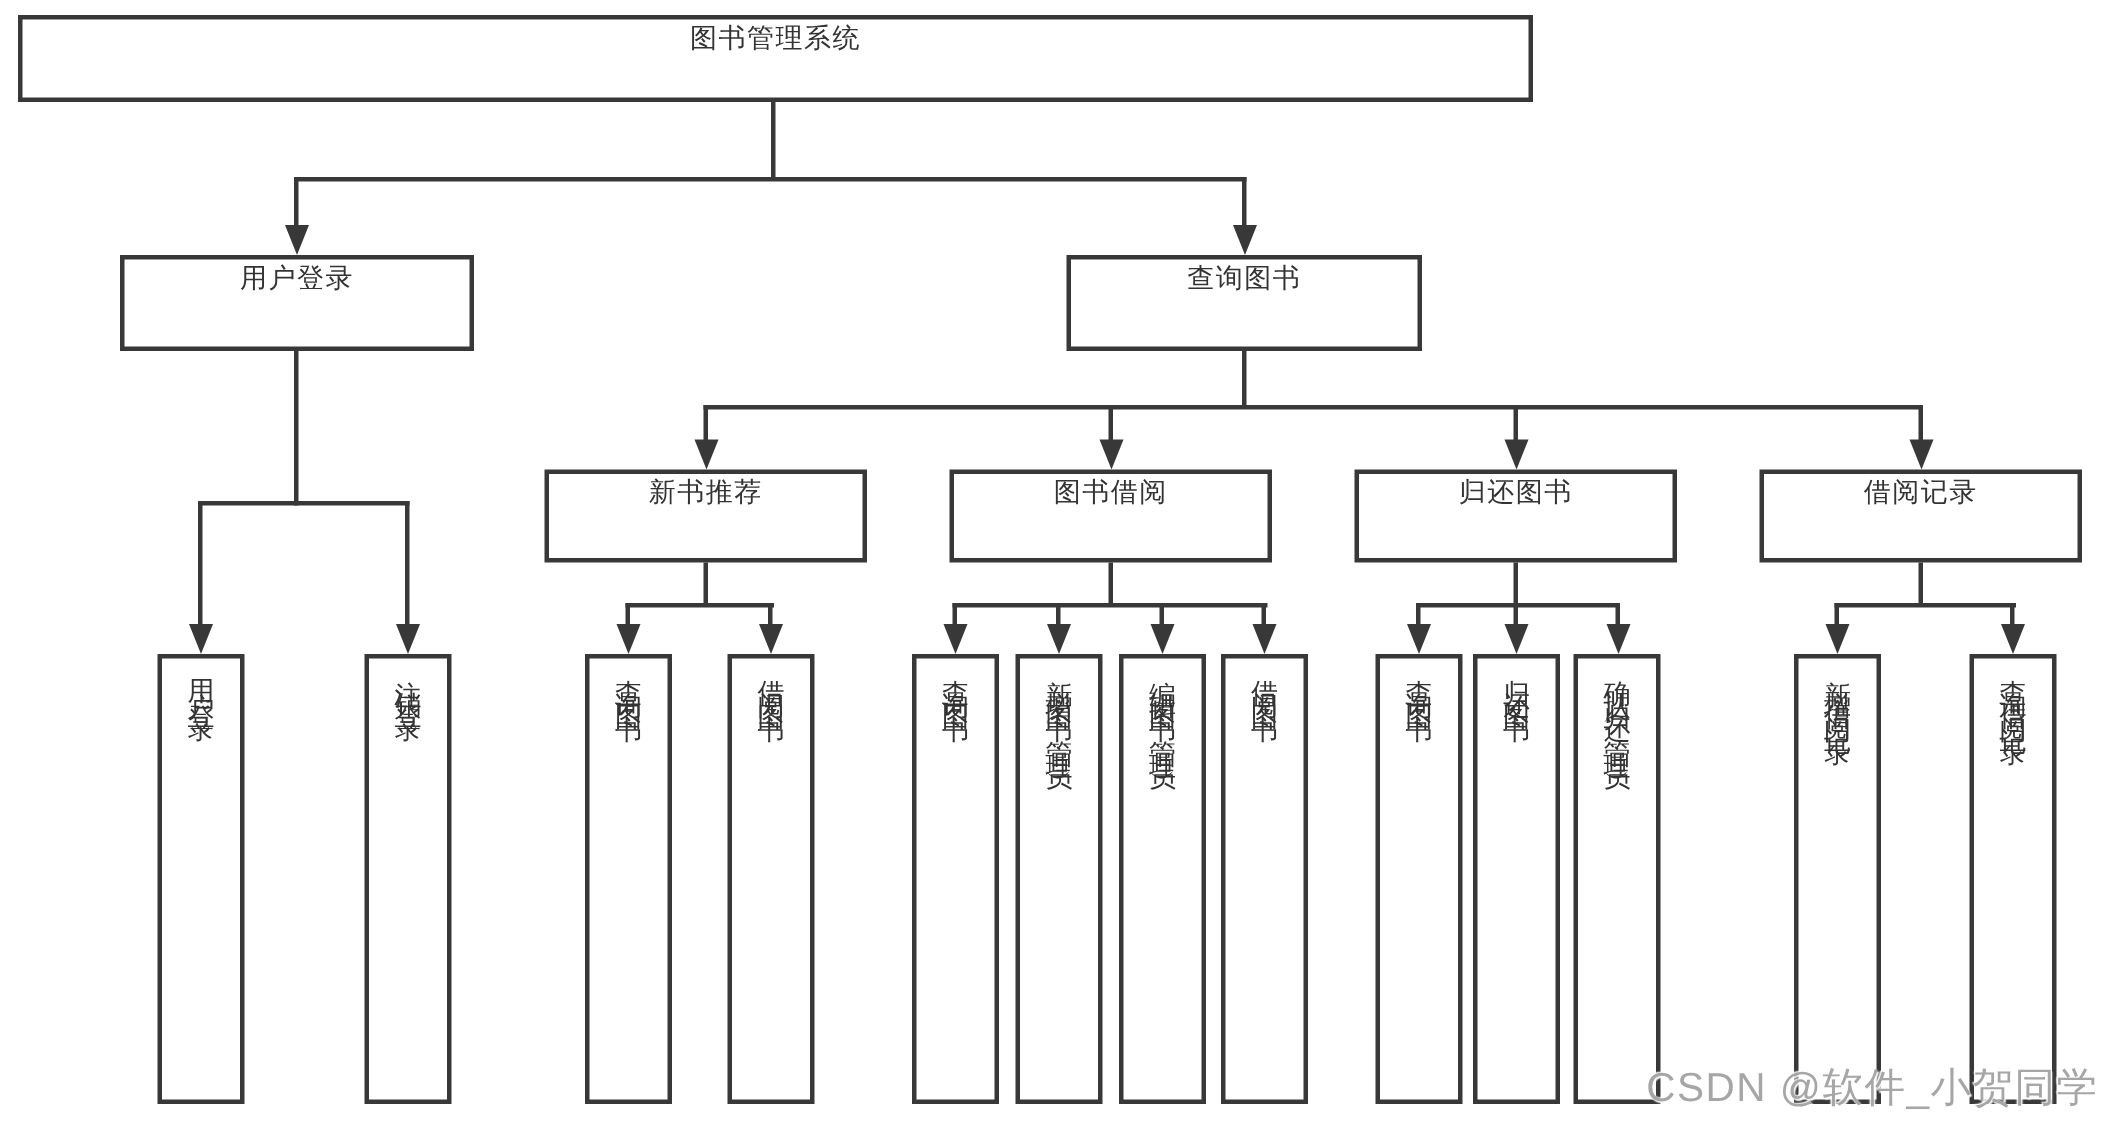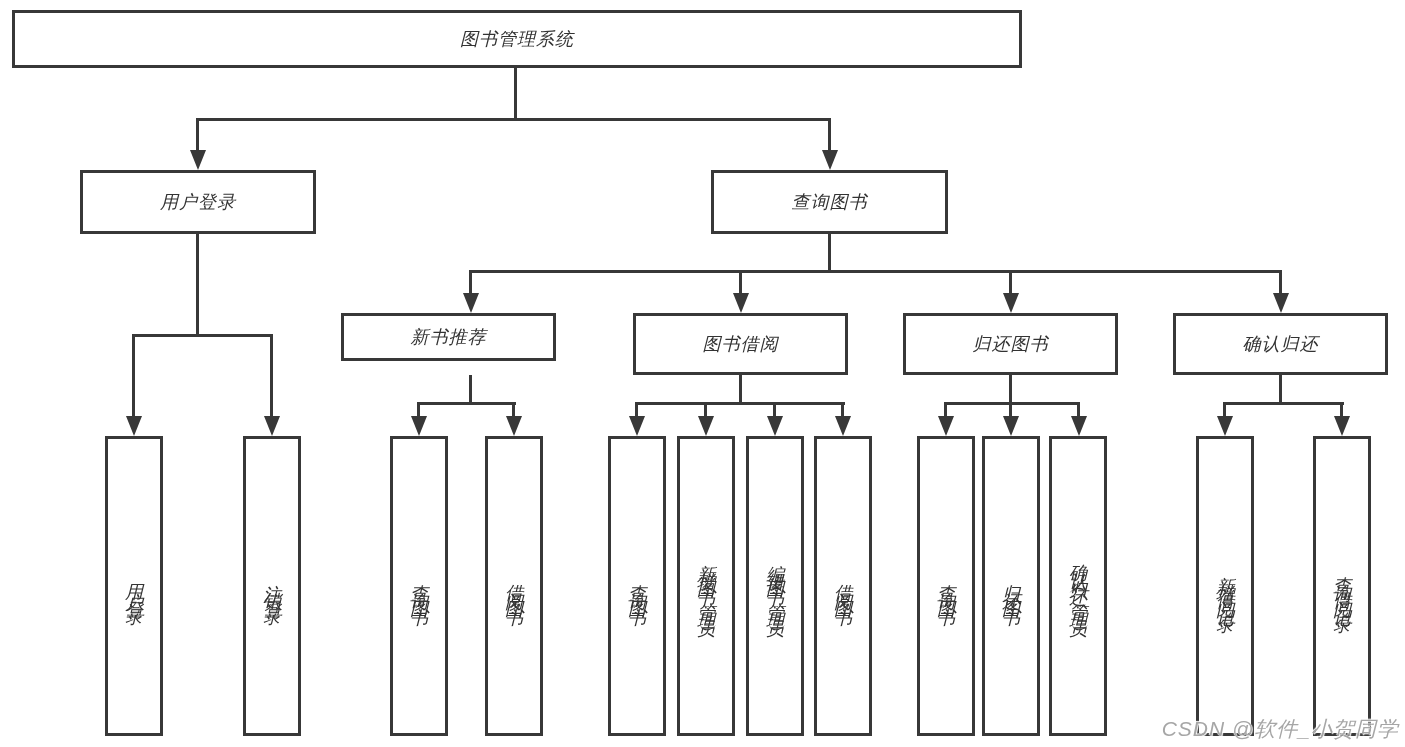--- a/index.html
+++ b/index.html
@@ -17,23 +17,22 @@
   .canvas{
     position:relative;
     width:1405px;height:747px;
     background:var(--bg);
     overflow:hidden;
   }
   .box{
     position:absolute;
     border:3px solid var(--line);
     background:#fff;
-    display:flex;align-items:center;justify-content:center;
+    display:flex;align-items:flex-start;justify-content:center;
     color:var(--text);
-    font-style:italic;
   }
   .hlabel{font-size:18px;letter-spacing:1px;white-space:nowrap;}
   .vbox{top:436px;width:58px;height:300px;}
   .vlabel{
     writing-mode:vertical-rl;
     text-orientation:mixed;
     font-size:18px;
     letter-spacing:8px;
     line-height:1;
     white-space:nowrap;
@@ -42,27 +41,26 @@
   .hline{position:absolute;height:3px;background:var(--line);}
   .arrow{
     position:absolute;width:0;height:0;
     border-left:8px solid transparent;
     border-right:8px solid transparent;
     border-top:20px solid var(--line);
   }
   .watermark{
     position:absolute;
     right:6px;bottom:4px;
-    font-size:21px;
+    font-size:27px;
     color:var(--wm);
     letter-spacing:1px;
     text-shadow:1px 1px 1px #ffffff,-1px -1px 1px #ffffff;
     z-index:5;
     white-space:nowrap;
-    font-style:italic;
   }
 </style>
 </head>
 <body>
 
 <div class="canvas">
 
   <div class="box" style="left:12px;top:10px;width:1010px;height:58px;">
     <span class="hlabel">图书管理系统</span>
   </div>
@@ -92,31 +90,31 @@
   <div class="hline" style="left:469px;top:270px;width:813px;"></div>
   <div class="vline" style="left:469px;top:270px;height:26px;"></div>
   <div class="arrow" style="left:463px;top:293px;"></div>
   <div class="vline" style="left:739px;top:270px;height:26px;"></div>
   <div class="arrow" style="left:733px;top:293px;"></div>
   <div class="vline" style="left:1009px;top:270px;height:26px;"></div>
   <div class="arrow" style="left:1003px;top:293px;"></div>
   <div class="vline" style="left:1279px;top:270px;height:26px;"></div>
   <div class="arrow" style="left:1273px;top:293px;"></div>
 
-  <div class="box" style="left:341px;top:313px;width:215px;height:48px;">
+  <div class="box" style="left:363px;top:313px;width:215px;height:62px;">
     <span class="hlabel">新书推荐</span>
   </div>
   <div class="box" style="left:633px;top:313px;width:215px;height:62px;">
     <span class="hlabel">图书借阅</span>
   </div>
   <div class="box" style="left:903px;top:313px;width:215px;height:62px;">
     <span class="hlabel">归还图书</span>
   </div>
   <div class="box" style="left:1173px;top:313px;width:215px;height:62px;">
-    <span class="hlabel">确认归还</span>
+    <span class="hlabel">借阅记录</span>
   </div>
 
   <div class="vline" style="left:469px;top:375px;height:29px;"></div>
   <div class="hline" style="left:417px;top:402px;width:99px;"></div>
   <div class="vline" style="left:417px;top:402px;height:16px;"></div>
   <div class="arrow" style="left:411px;top:416px;"></div>
   <div class="vline" style="left:512px;top:402px;height:16px;"></div>
   <div class="arrow" style="left:506px;top:416px;"></div>
 
   <div class="vline" style="left:739px;top:375px;height:29px;"></div>

